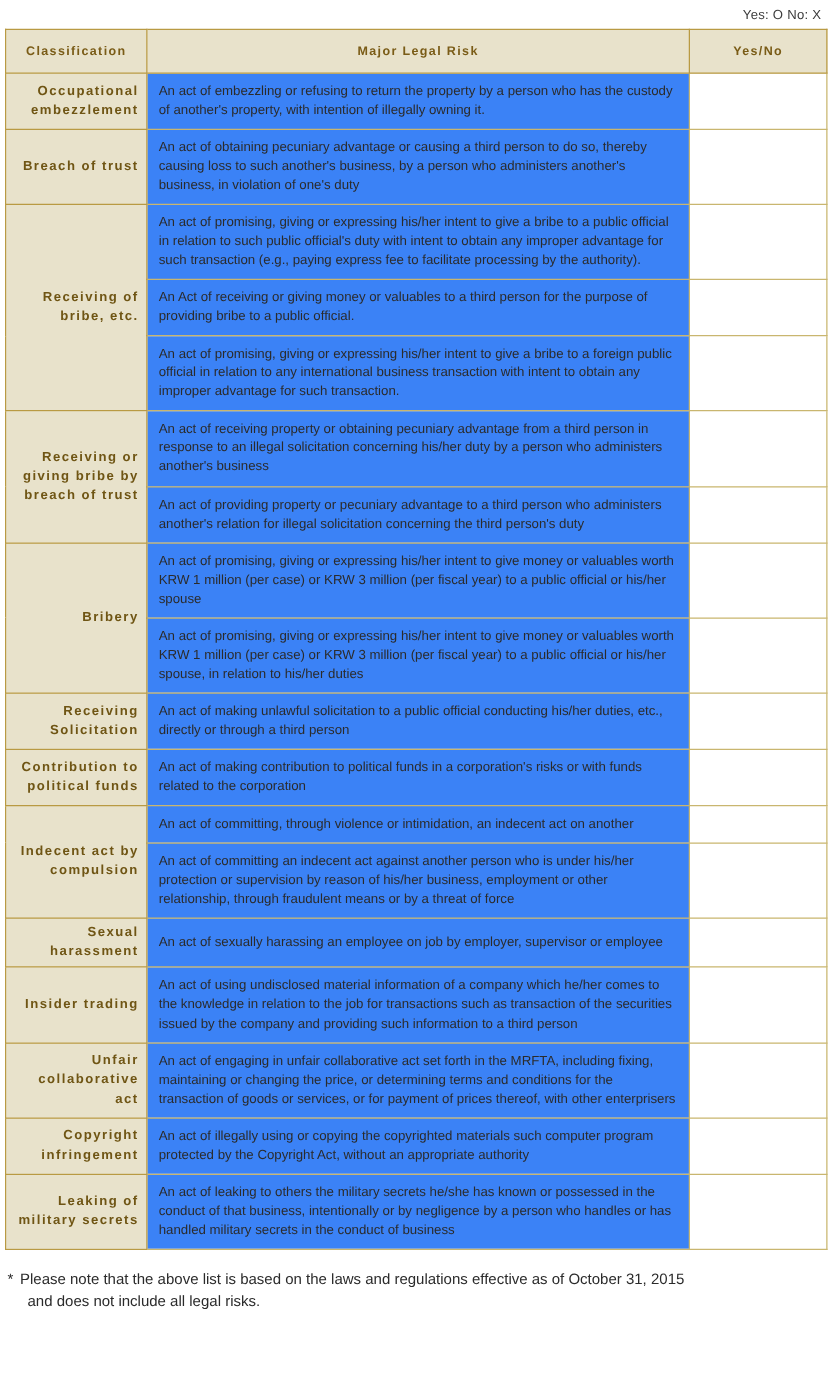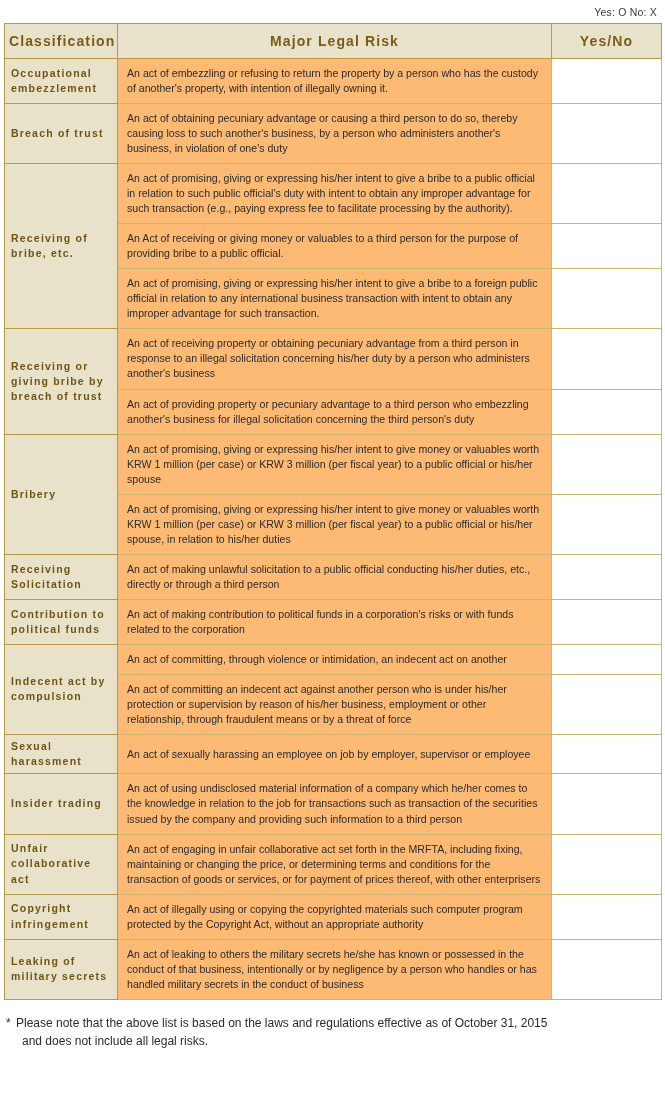--- a/index.html
+++ b/index.html
@@ -31,46 +31,46 @@
   table.risk-table {
     border-collapse: collapse;
     table-layout: fixed;
     width: 657px;
     margin-left: 4px;
     border: 1px solid #b99a43;
   }
   table.risk-table th {
     background: #e8e2cb;
     color: #7a5c17;
-    font-size: 14px;
+    font-size: 10px;
     font-weight: bold;
     letter-spacing: 1.1px;
     padding: 6px 4px;
     border: 1px solid #b99a43;
     text-align: center;
     height: 22px;
   }
   col.c-class { width: 113px; }
   col.c-risk  { width: 434px; }
   col.c-yn    { width: 110px; }
 
   td.cls {
     background: #e8e2cb;
     color: #6f5514;
     font-size: 10.5px;
     font-weight: bold;
     letter-spacing: 1.2px;
-    text-align: left;
+    text-align: right;
     vertical-align: middle;
     border: 1px solid #b99a43;
     padding: 4px 6px;
     line-height: 1.45;
   }
   td.risk {
-    background: #fdba74;
+    background: #3b82f6;
     color: #2b2b2b;
     font-size: 10.6px;
     line-height: 1.42;
     vertical-align: middle;
     border: 1px solid #c9b66f;
     padding: 7px 9px 7px 9px;
     text-align: left;
   }
   td.yn {
     background: #ffffff;
@@ -134,21 +134,21 @@
         <tr>
           <td class="risk">An act of promising, giving or expressing his/her intent to give a bribe to a foreign public official in relation to any international business transaction with intent to obtain any improper advantage for such transaction.</td>
           <td class="yn"></td>
         </tr>
         <tr>
           <td class="cls" rowspan="2">Receiving or giving bribe by breach of trust</td>
           <td class="risk">An act of receiving property or obtaining pecuniary advantage from a third person in response to an illegal solicitation concerning his/her duty by a person who administers another's business</td>
           <td class="yn"></td>
         </tr>
         <tr>
-          <td class="risk">An act of providing property or pecuniary advantage to a third person who embezzling another's business for illegal solicitation concerning the third person's duty</td>
+          <td class="risk">An act of providing property or pecuniary advantage to a third person who administers another's relation for illegal solicitation concerning the third person's duty</td>
           <td class="yn"></td>
         </tr>
         <tr>
           <td class="cls" rowspan="2">Bribery</td>
           <td class="risk">An act of promising, giving or expressing his/her intent to give money or valuables worth KRW 1 million (per case) or KRW 3 million (per fiscal year) to a public official or his/her spouse</td>
           <td class="yn"></td>
         </tr>
         <tr>
           <td class="risk">An act of promising, giving or expressing his/her intent to give money or valuables worth KRW 1 million (per case) or KRW 3 million (per fiscal year) to a public official or his/her spouse, in relation to his/her duties</td>
           <td class="yn"></td>

